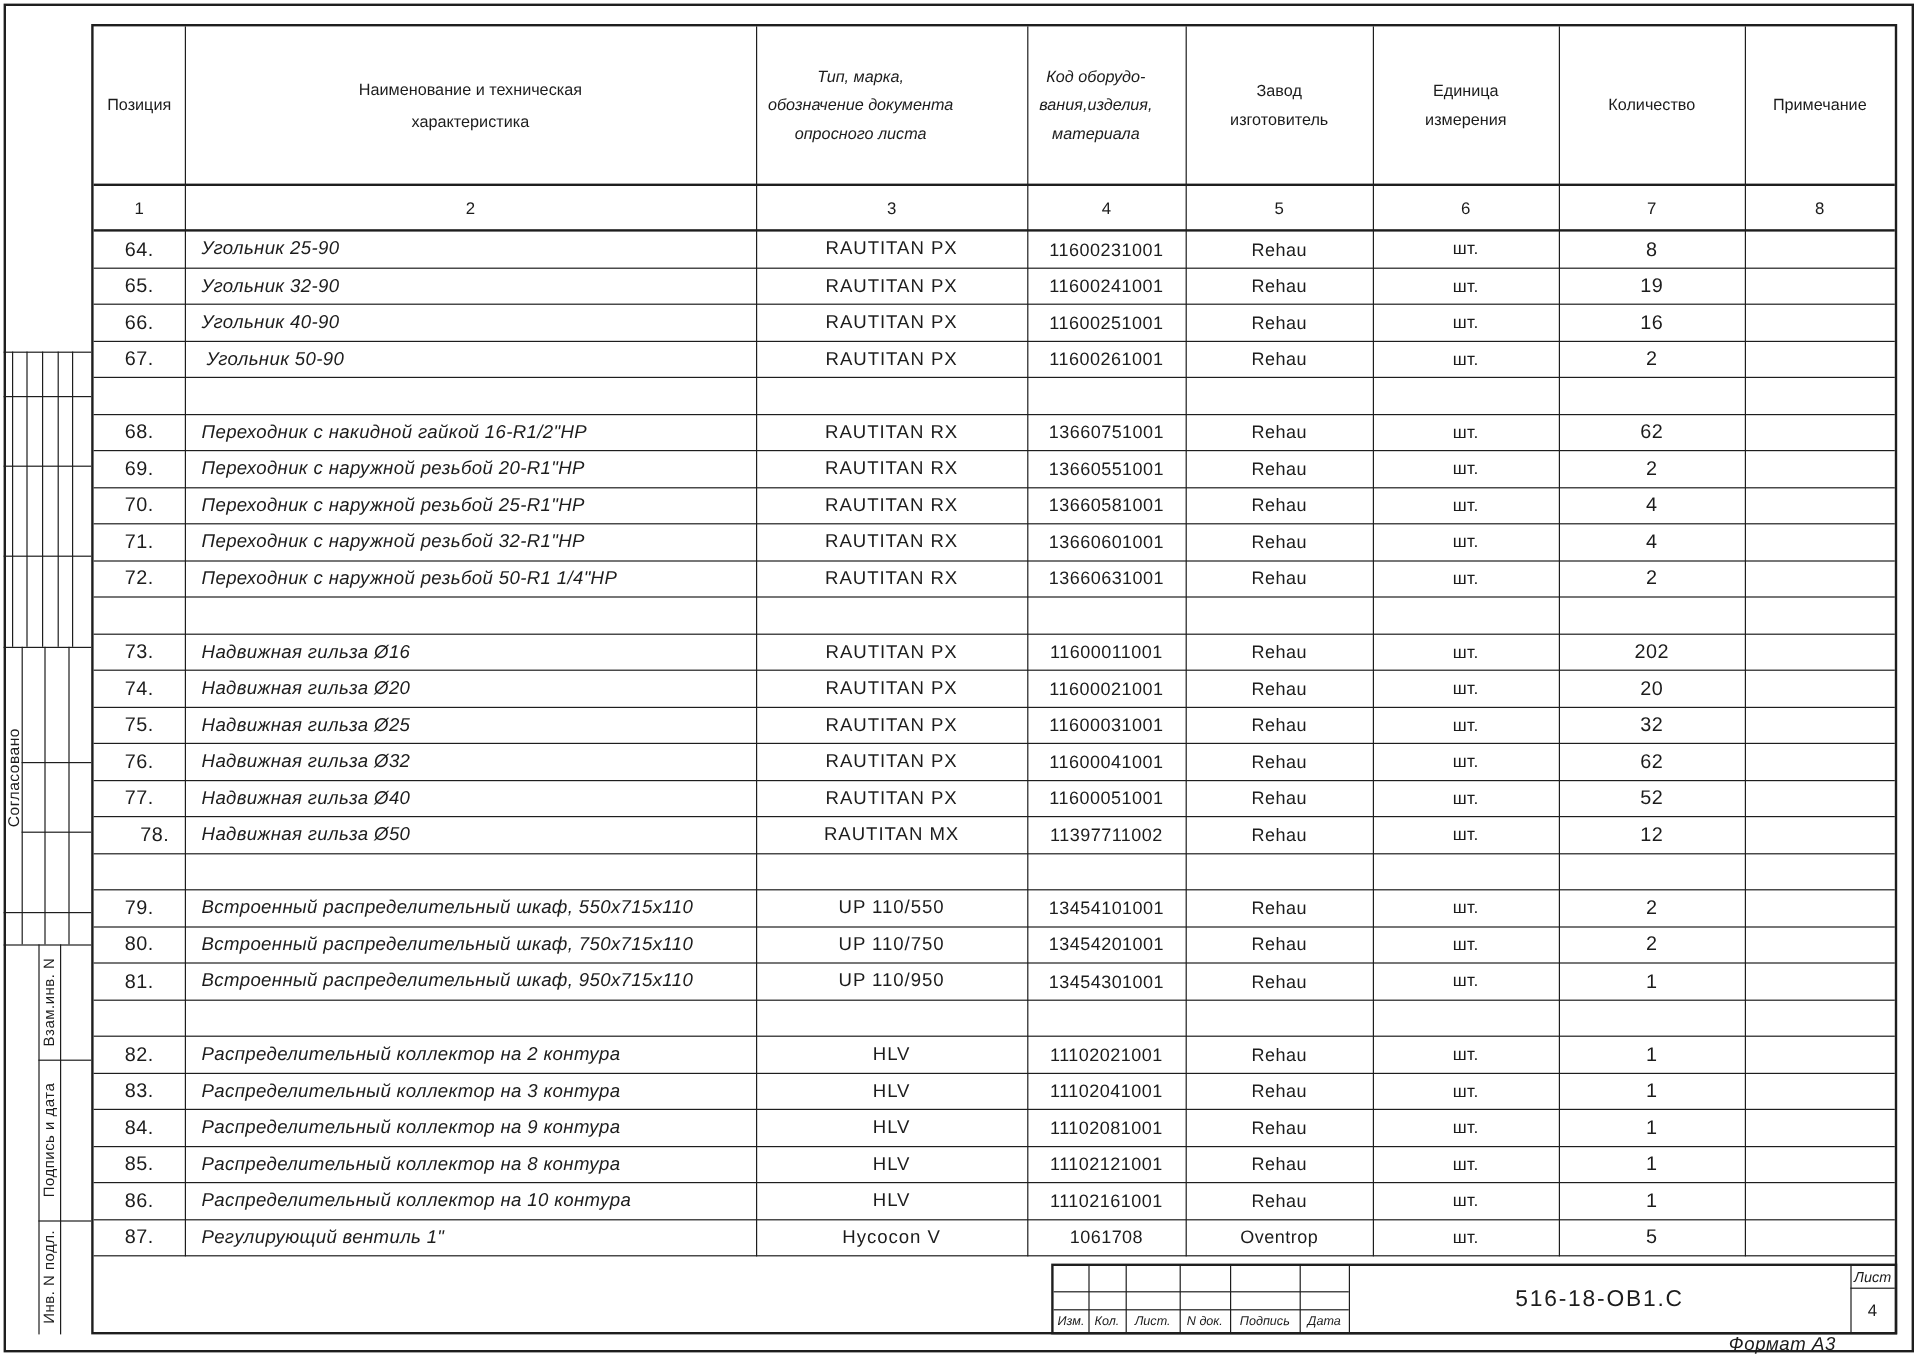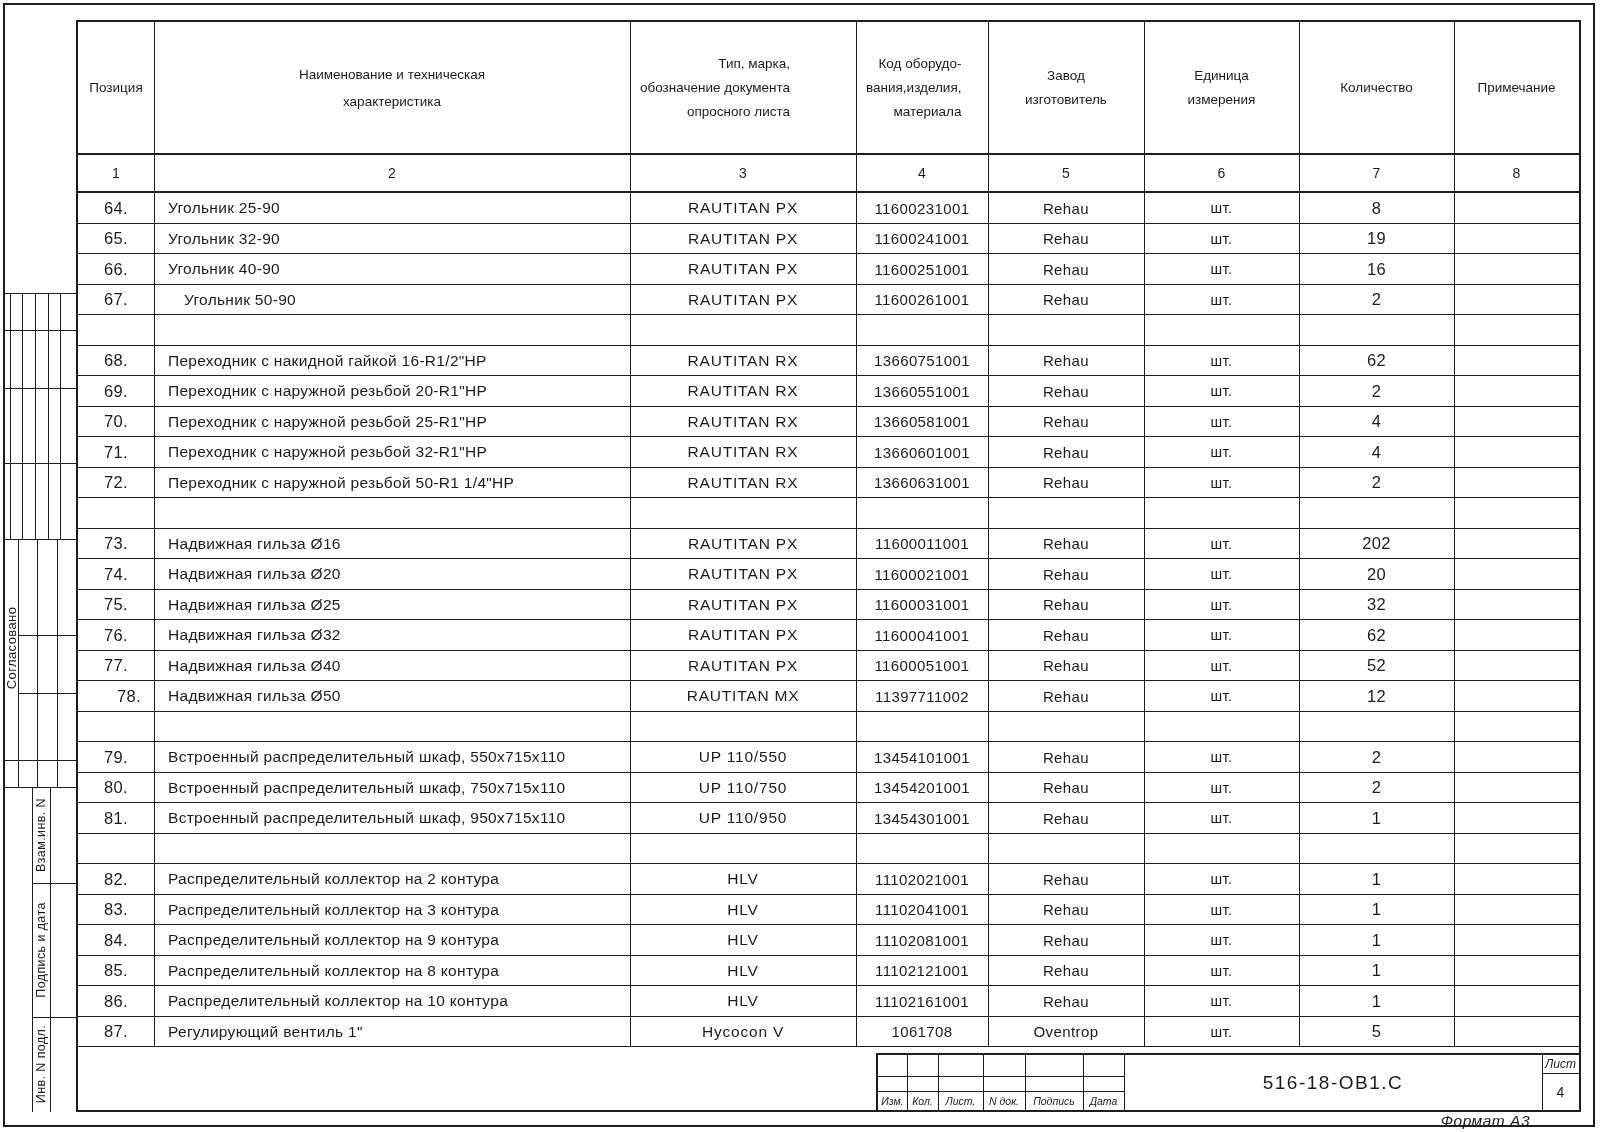--- a/index.html
+++ b/index.html
@@ -2,21 +2,21 @@
 <html><head>
 <meta charset="utf-8">
 <style>
   html,body{margin:0;padding:0;background:#ffffff;}
   body{width:1600px;height:1132px;position:relative;overflow:hidden;
        font-family:"Liberation Sans",sans-serif;color:#191919;}
   .abs{position:absolute;}
   .line{position:absolute;background:#1e1e1e;}
   .cell{position:absolute;display:flex;align-items:center;justify-content:center;
         text-align:center;white-space:pre-line;color:#1c1c1c;}
-  .cell.left{justify-content:flex-start;text-align:right;}
+  .cell.left{justify-content:flex-start;text-align:center;font-style:italic;}
   .hdr{font-size:13.5px;line-height:24px;}
   .draft{font-weight:400;letter-spacing:.4px;}
   .num{font-size:14px;}
   .c-pos{font-size:16.5px;}
   .c-name{font-size:15.5px;letter-spacing:.3px;}
   .c-type{font-size:15.5px;letter-spacing:.8px;}
   .c-code{font-size:15px;letter-spacing:.4px;}
   .c-mfr{font-size:15px;}
   .c-unit{font-size:14.5px;}
   .c-qty{font-size:16.5px;}
@@ -143,21 +143,21 @@
         <div class="cell draft c-name left" style="left:76px;top:0;width:476px;height:30.5px;padding-left:14px;box-sizing:border-box;">Угольник 40-90</div>
         <div class="cell draft c-type" style="left:552px;top:0;width:226px;height:30.5px;">RAUTITAN PX</div>
         <div class="cell draft c-code" style="left:778px;top:0;width:132px;height:30.5px;">11600251001</div>
         <div class="cell draft c-mfr" style="left:910px;top:0;width:156px;height:30.5px;">Rehau</div>
         <div class="cell draft c-unit" style="left:1066px;top:0;width:155px;height:30.5px;">шт.</div>
         <div class="cell draft c-qty" style="left:1221px;top:0;width:155px;height:30.5px;">16</div>
         <div class="cell draft c-qty" style="left:1376px;top:0;width:125px;height:30.5px;"></div>
       </div>
       <div style="position:absolute;left:0;top:262.5px;width:1501px;height:30.5px;">
         <div class="cell draft c-pos" style="left:0px;top:0;width:76px;height:30.5px;">67.</div>
-        <div class="cell draft c-name left" style="left:76px;top:0;width:476px;height:30.5px;padding-left:30px;box-sizing:border-box;">Угольник 50-90</div>
+        <div class="cell draft c-name left" style="left:76px;top:0;width:476px;height:30.5px;padding-left:18px;box-sizing:border-box;">Угольник 50-90</div>
         <div class="cell draft c-type" style="left:552px;top:0;width:226px;height:30.5px;">RAUTITAN PX</div>
         <div class="cell draft c-code" style="left:778px;top:0;width:132px;height:30.5px;">11600261001</div>
         <div class="cell draft c-mfr" style="left:910px;top:0;width:156px;height:30.5px;">Rehau</div>
         <div class="cell draft c-unit" style="left:1066px;top:0;width:155px;height:30.5px;">шт.</div>
         <div class="cell draft c-qty" style="left:1221px;top:0;width:155px;height:30.5px;">2</div>
         <div class="cell draft c-qty" style="left:1376px;top:0;width:125px;height:30.5px;"></div>
       </div>
       <div style="position:absolute;left:0;top:293px;width:1501px;height:30.5px;">
         <div class="cell draft c-pos" style="left:0px;top:0;width:76px;height:30.5px;"></div>
         <div class="cell draft c-name left" style="left:76px;top:0;width:476px;height:30.5px;padding-left:14px;box-sizing:border-box;"></div>

